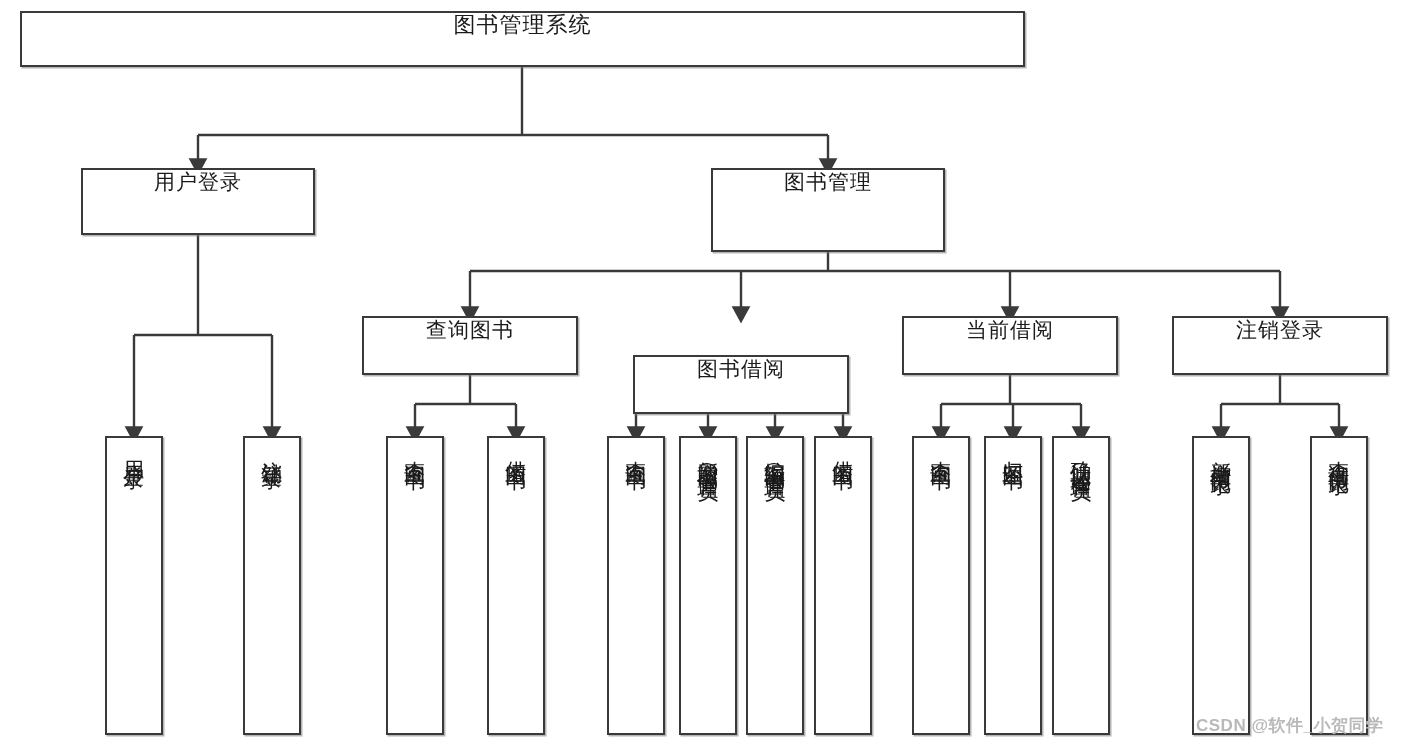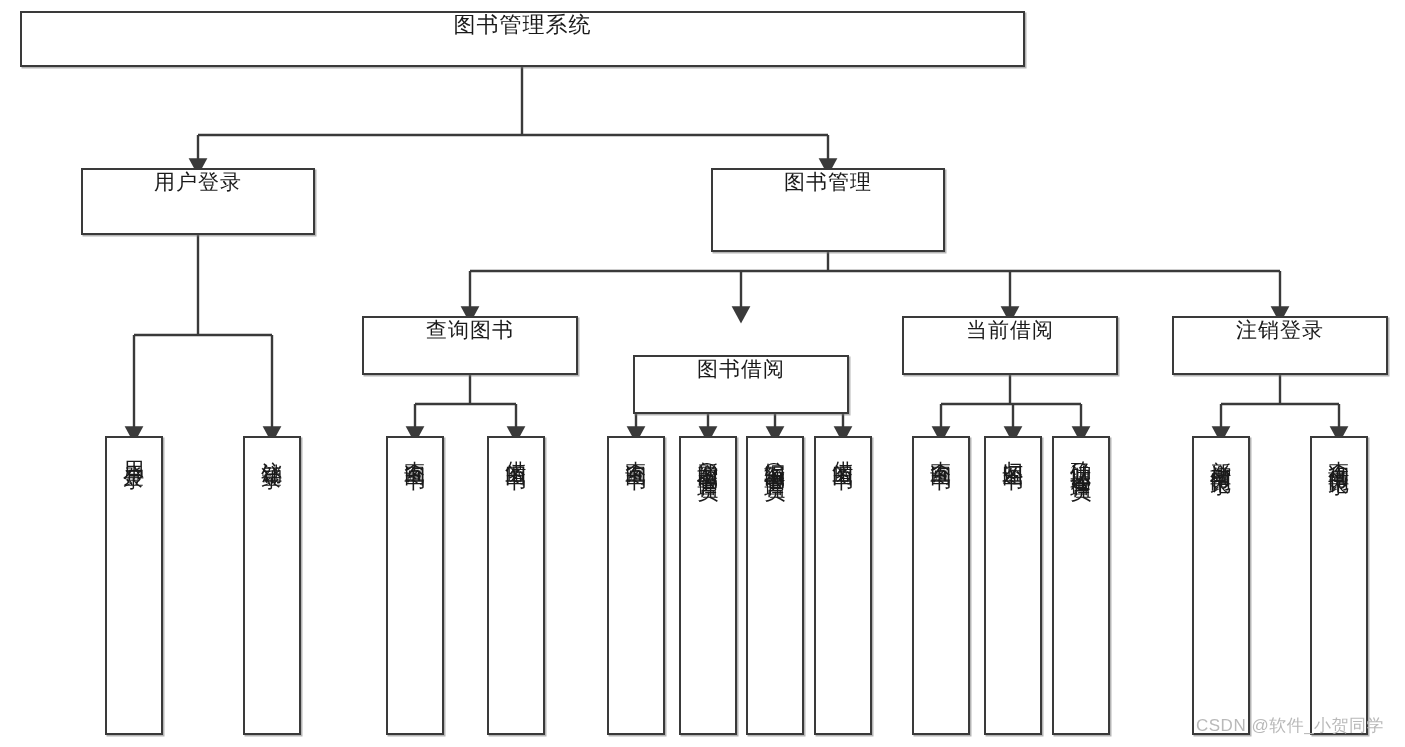--- a/index.html
+++ b/index.html
@@ -151,14 +151,14 @@
         <span class="label">确认归还（管理员）</span>
       </div>
       <div class="node v" style="left: 1192px; top: 436px; width: 58px; height: 299px;">
         <span class="label">新增借阅记录</span>
       </div>
       <div class="node v" style="left: 1310px; top: 436px; width: 58px; height: 299px;">
         <span class="label">查询借阅记录</span>
       </div>
     </div>
 
-  <div class="watermark" style="left: 1196px; top: 714px;">CSDN @软件_小贺同学</div>
+  <div class="watermark" style="left: 1196px; top: 714px; font-weight: bold;">CSDN @软件_小贺同学</div>
 </div>
 
 </body></html>

